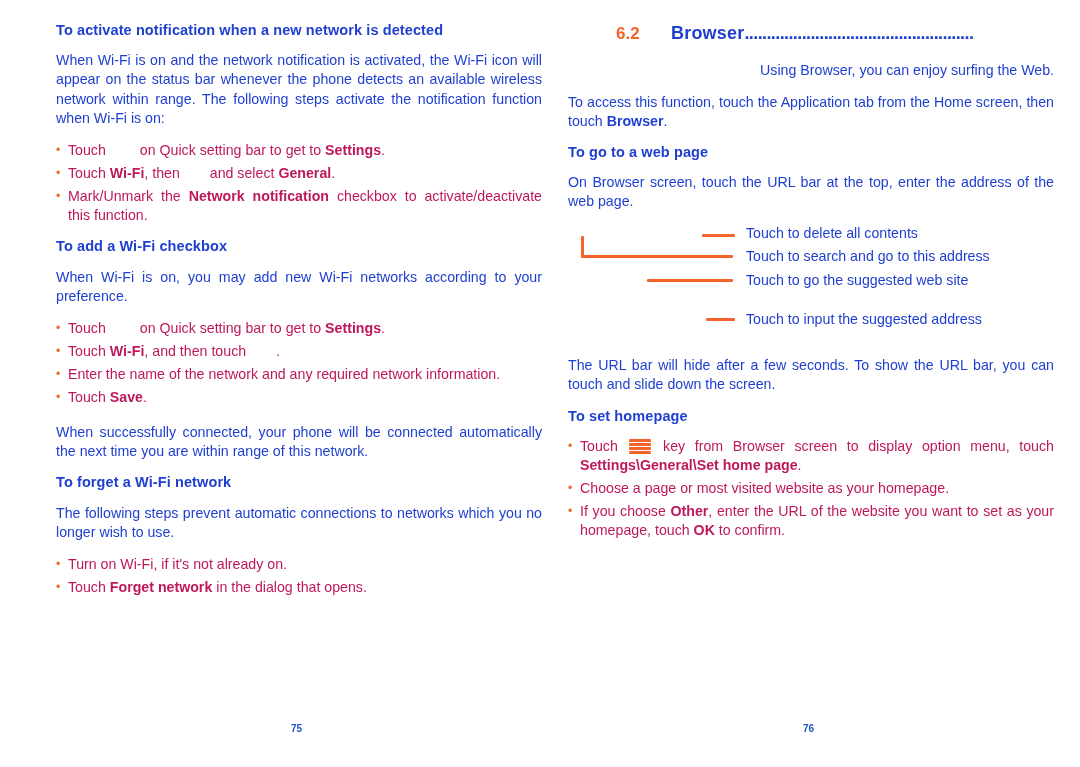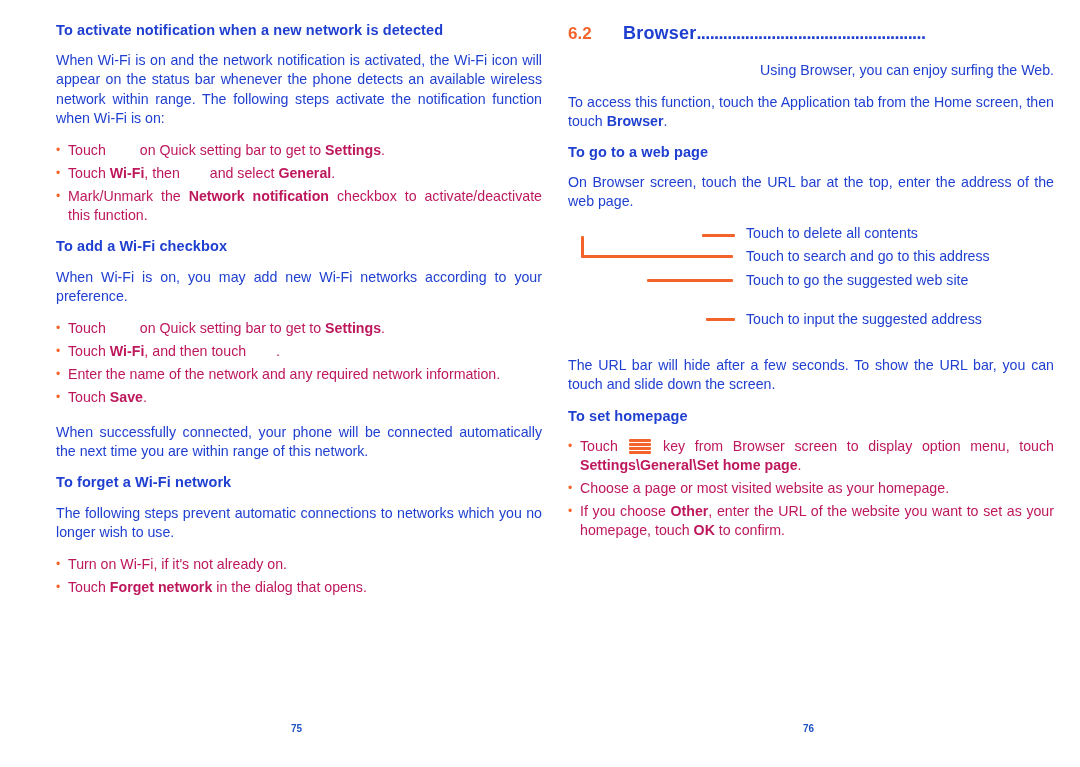--- a/index.html
+++ b/index.html
@@ -91,20 +91,21 @@
     margin: 0 0 16px 0;
     white-space: nowrap;
     line-height: 1.25;
   }
   .chapter-num {
     color: #f4642a;
     font-size: 17px;
     font-weight: bold;
     display: inline-block;
     width: 55px;
+    margin-left: 48px;
   }
   .chapter-title {
     color: #1f3fd0;
     font-size: 18px;
     font-weight: bold;
     letter-spacing: 0.2px;
   }
   .chapter-dots {
     color: #1f3fd0;
     font-size: 18px;

